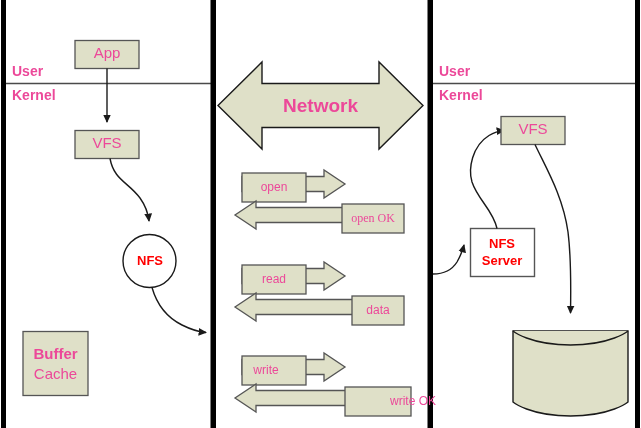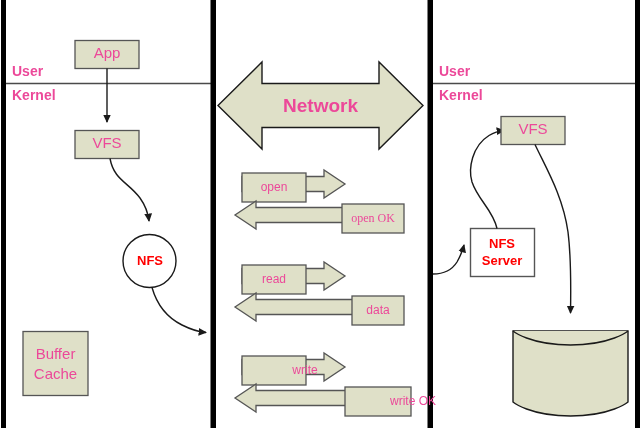--- a/index.html
+++ b/index.html
@@ -103,32 +103,32 @@
              L628,331 Z" fill="#dfe0c8" stroke="#1a1a1a" stroke-width="1.4"></path>
     <path d="M513,331 C 513,331 530,345 570.5,345 C 611,345 628,331 628,331" fill="#dfe0c8" stroke="#1a1a1a" stroke-width="1.4"></path>
   </svg>
 
   <div class="lbl zone-lbl" style="left:12px;top:64px;width:80px;">User</div>
   <div class="lbl zone-lbl" style="left:12px;top:88px;width:80px;">Kernel</div>
 
   <div class="lbl box-lbl" style="left:75px;top:45px;width:64px;">App</div>
   <div class="lbl box-lbl" style="left:75px;top:135px;width:64px;">VFS</div>
   <div class="lbl nfs-lbl" style="left:124px;top:254px;width:52px;">NFS</div>
-  <div class="lbl bc-lbl" style="left:23px;top:344px;width:65px;">Buffer</div>
+  <div class="lbl bc-lbl" style="left:23px;top:344px;width:65px;font-weight:bold;">Buffer</div>
   <div class="lbl bc-lbl" style="left:23px;top:364px;width:65px;">Cache</div>
 
   <div class="lbl net-lbl" style="left:250px;top:95px;width:141px;">Network</div>
 
   <div class="lbl msg-lbl" style="left:242px;top:181px;width:64px;">open</div>
   <div class="lbl msg-lbl" style="left:342px;top:212px;width:62px;font-family:Liberation Serif, serif;">open OK</div>
 
   <div class="lbl msg-lbl" style="left:242px;top:273px;width:64px;">read</div>
   <div class="lbl msg-lbl" style="left:352px;top:304px;width:52px;">data</div>
 
-  <div class="lbl msg-lbl" style="left:242px;top:364px;width:48px;padding-left:39px;">write</div>
+  <div class="lbl msg-lbl" style="left:242px;top:364px;width:48px;">write</div>
   <div class="lbl msg-lbl" style="left:345px;top:395px;width:66px;margin-left:35px;">write OK</div>
 
   <div class="lbl zone-lbl" style="left:439px;top:64px;width:90px;">User</div>
   <div class="lbl zone-lbl" style="left:439px;top:88px;width:90px;">Kernel</div>
 
   <div class="lbl box-lbl" style="left:501px;top:121px;width:64px;">VFS</div>
   <div class="lbl srv-lbl" style="left:470px;top:236px;width:64px;">NFS</div>
   <div class="lbl srv-lbl" style="left:470px;top:253px;width:64px;">Server</div>
 
 </div>

